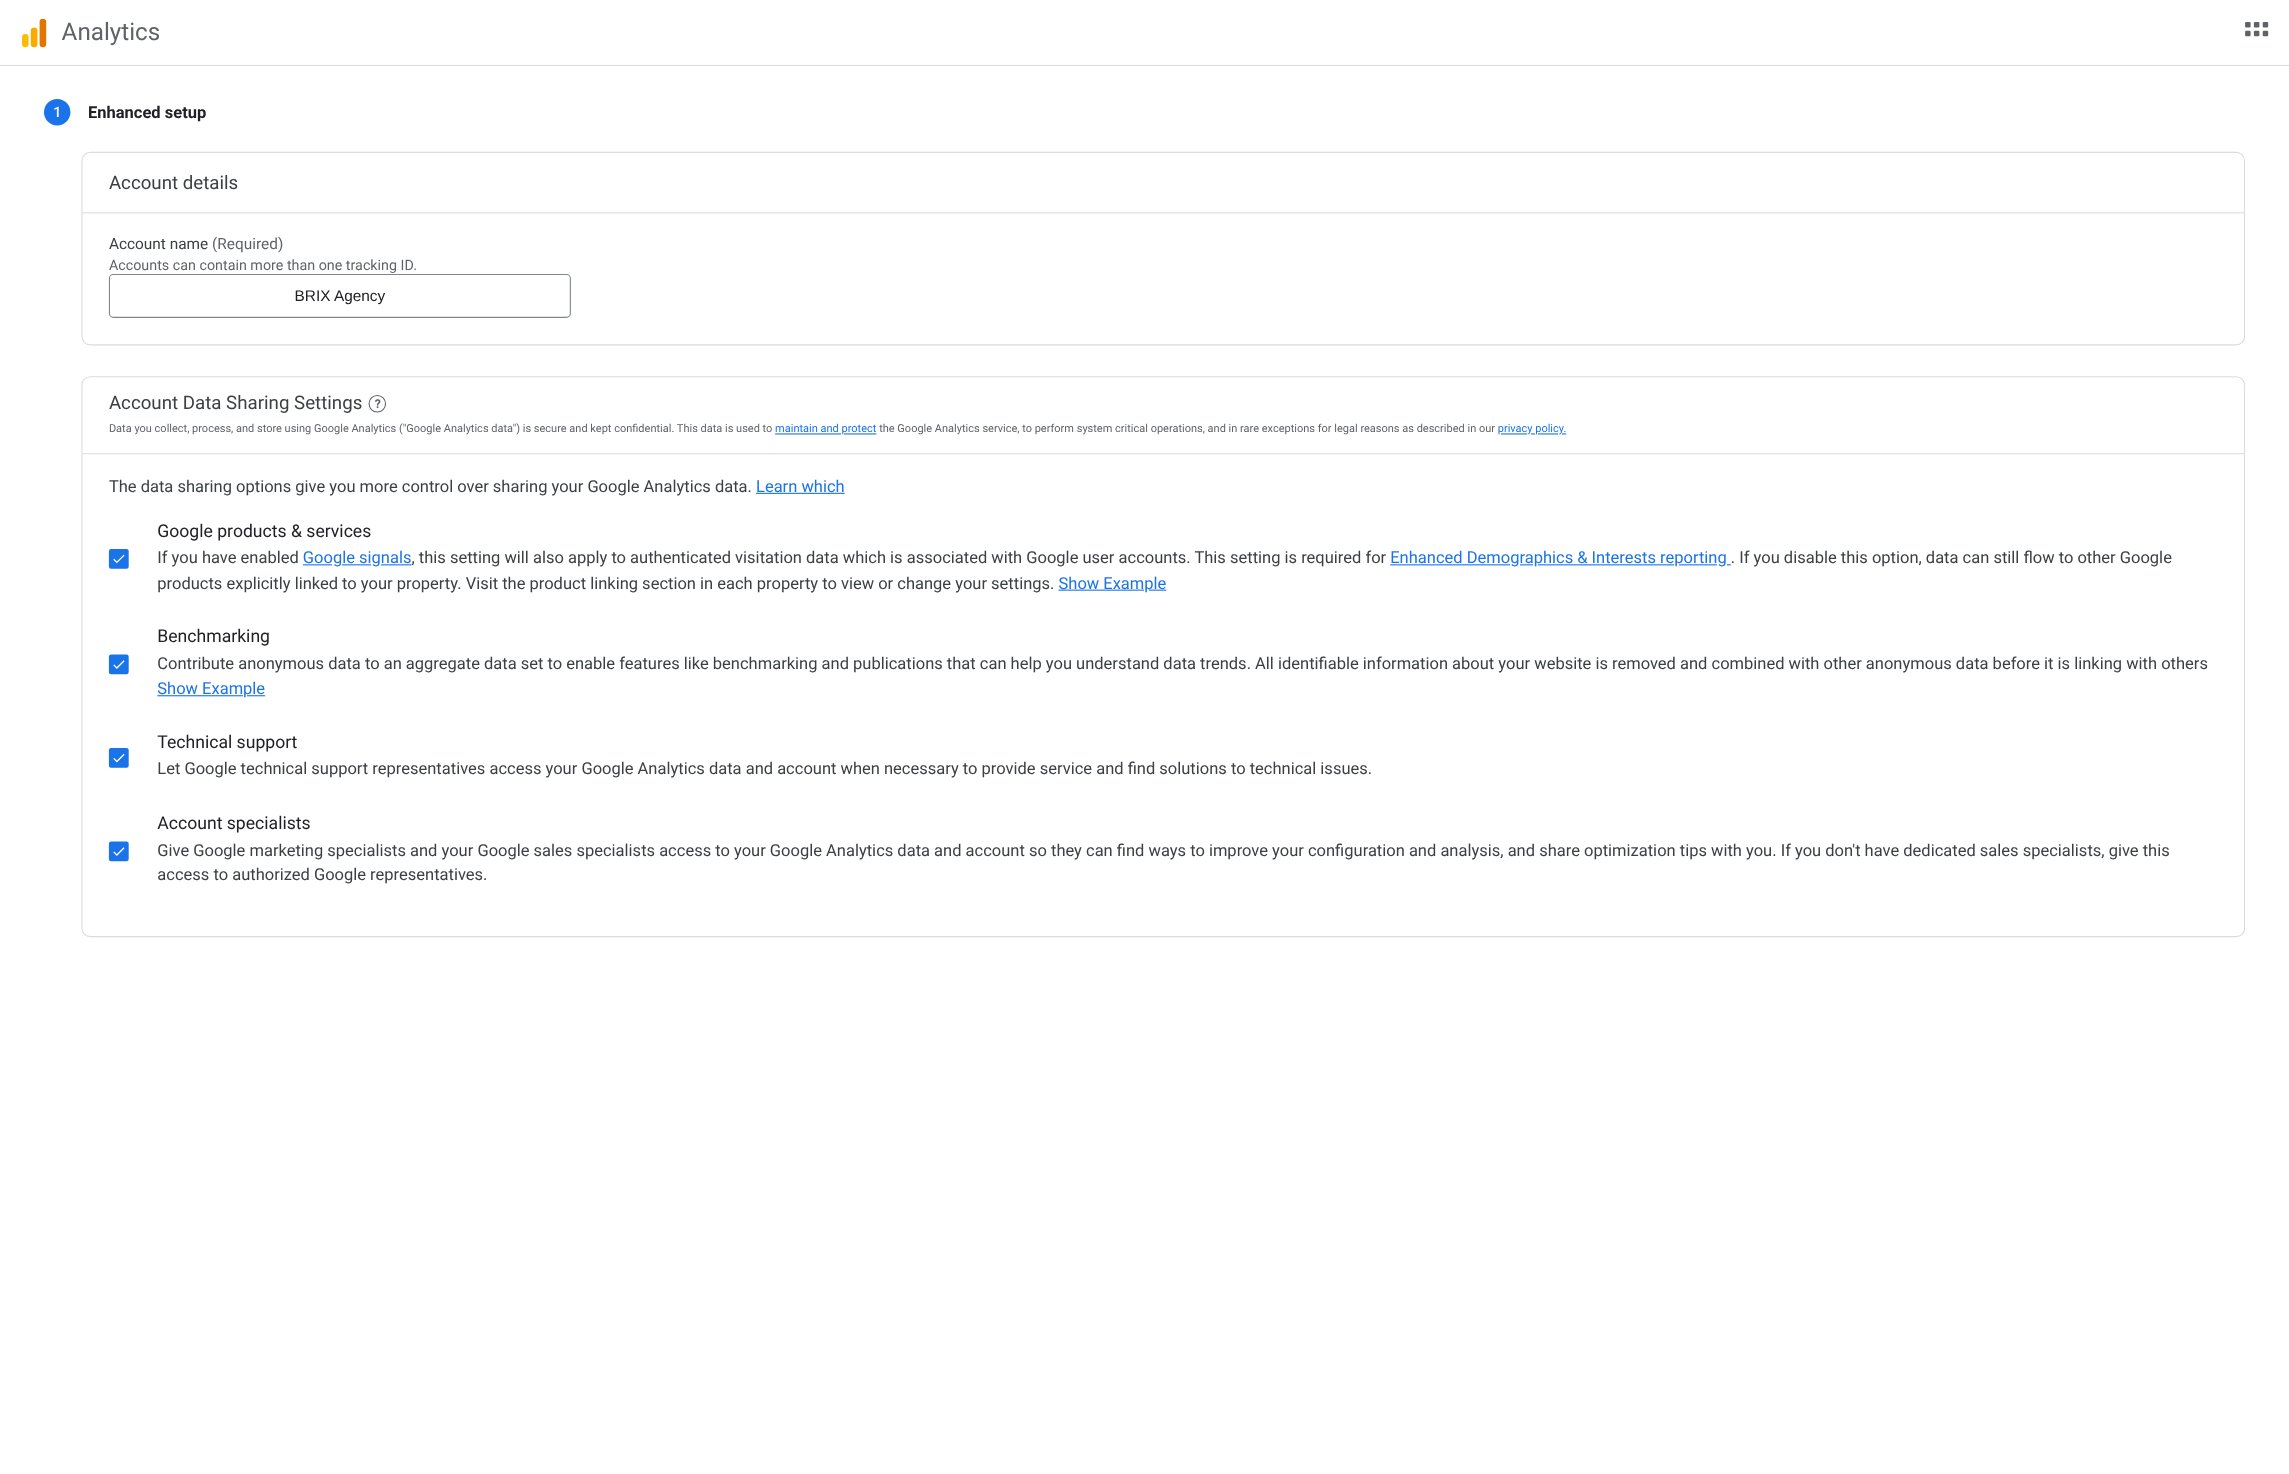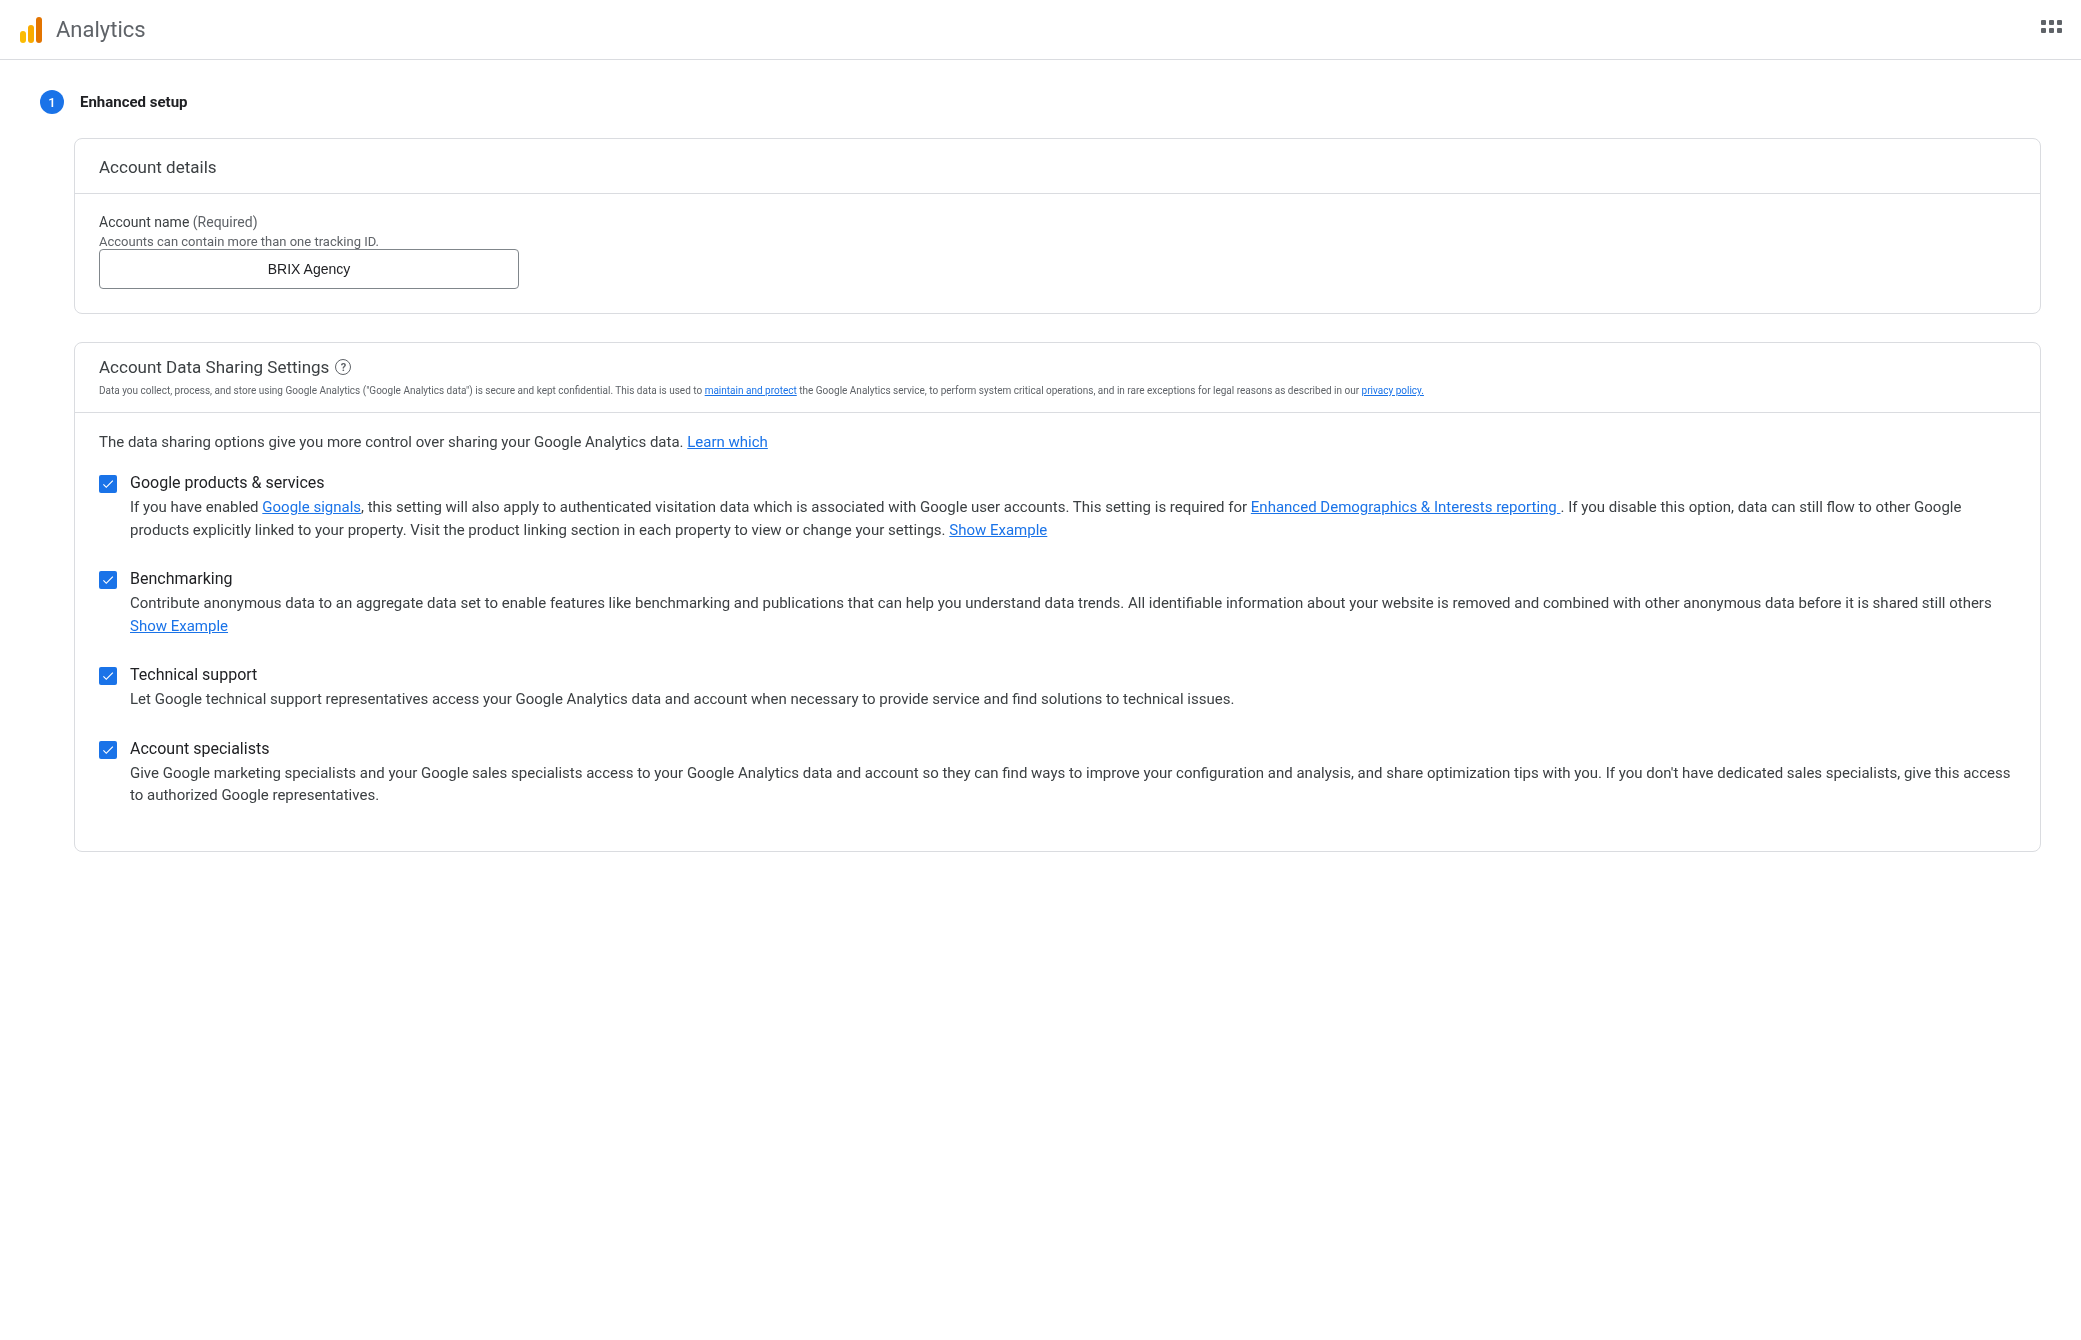--- a/index.html
+++ b/index.html
@@ -168,22 +168,23 @@
       color: #3c4043;
       margin-bottom: 22px;
     }
     .link {
       color: #1a73e8;
       text-decoration: underline;
       cursor: pointer;
     }
     .check-item {
       display: flex;
-      gap: 13px;
+      gap: 26px;
       margin-bottom: 28px;
+      align-items: center;
     }
     .check-item:last-of-type {
       margin-bottom: 20px;
     }
     .checkbox {
       flex-shrink: 0;
       width: 18px;
       height: 18px;
       border-radius: 2px;
       background: #1a73e8;
@@ -290,21 +291,21 @@
 
       <div class="check-item">
         <div class="checkbox">
           <svg viewBox="0 0 24 24">
               <path fill="#fff" d="M9 16.17L4.83 12l-1.42 1.41L9 19 21 7l-1.41-1.41z"></path>
             </svg>
         </div>
         <div class="check-content">
           <div class="check-title">Benchmarking</div>
           <div class="check-desc">
-            <span>Contribute anonymous data to an aggregate data set to enable features like benchmarking and publications that can help you understand data trends. All identifiable information about your website is removed and combined with other anonymous data before it is shared still others </span><a class="link">Show Example</a>
+            <span>Contribute anonymous data to an aggregate data set to enable features like benchmarking and publications that can help you understand data trends. All identifiable information about your website is removed and combined with other anonymous data before it is linking with others </span><a class="link">Show Example</a>
           </div>
         </div>
       </div>
 
       <div class="check-item">
         <div class="checkbox">
           <svg viewBox="0 0 24 24">
               <path fill="#fff" d="M9 16.17L4.83 12l-1.42 1.41L9 19 21 7l-1.41-1.41z"></path>
             </svg>
         </div>

